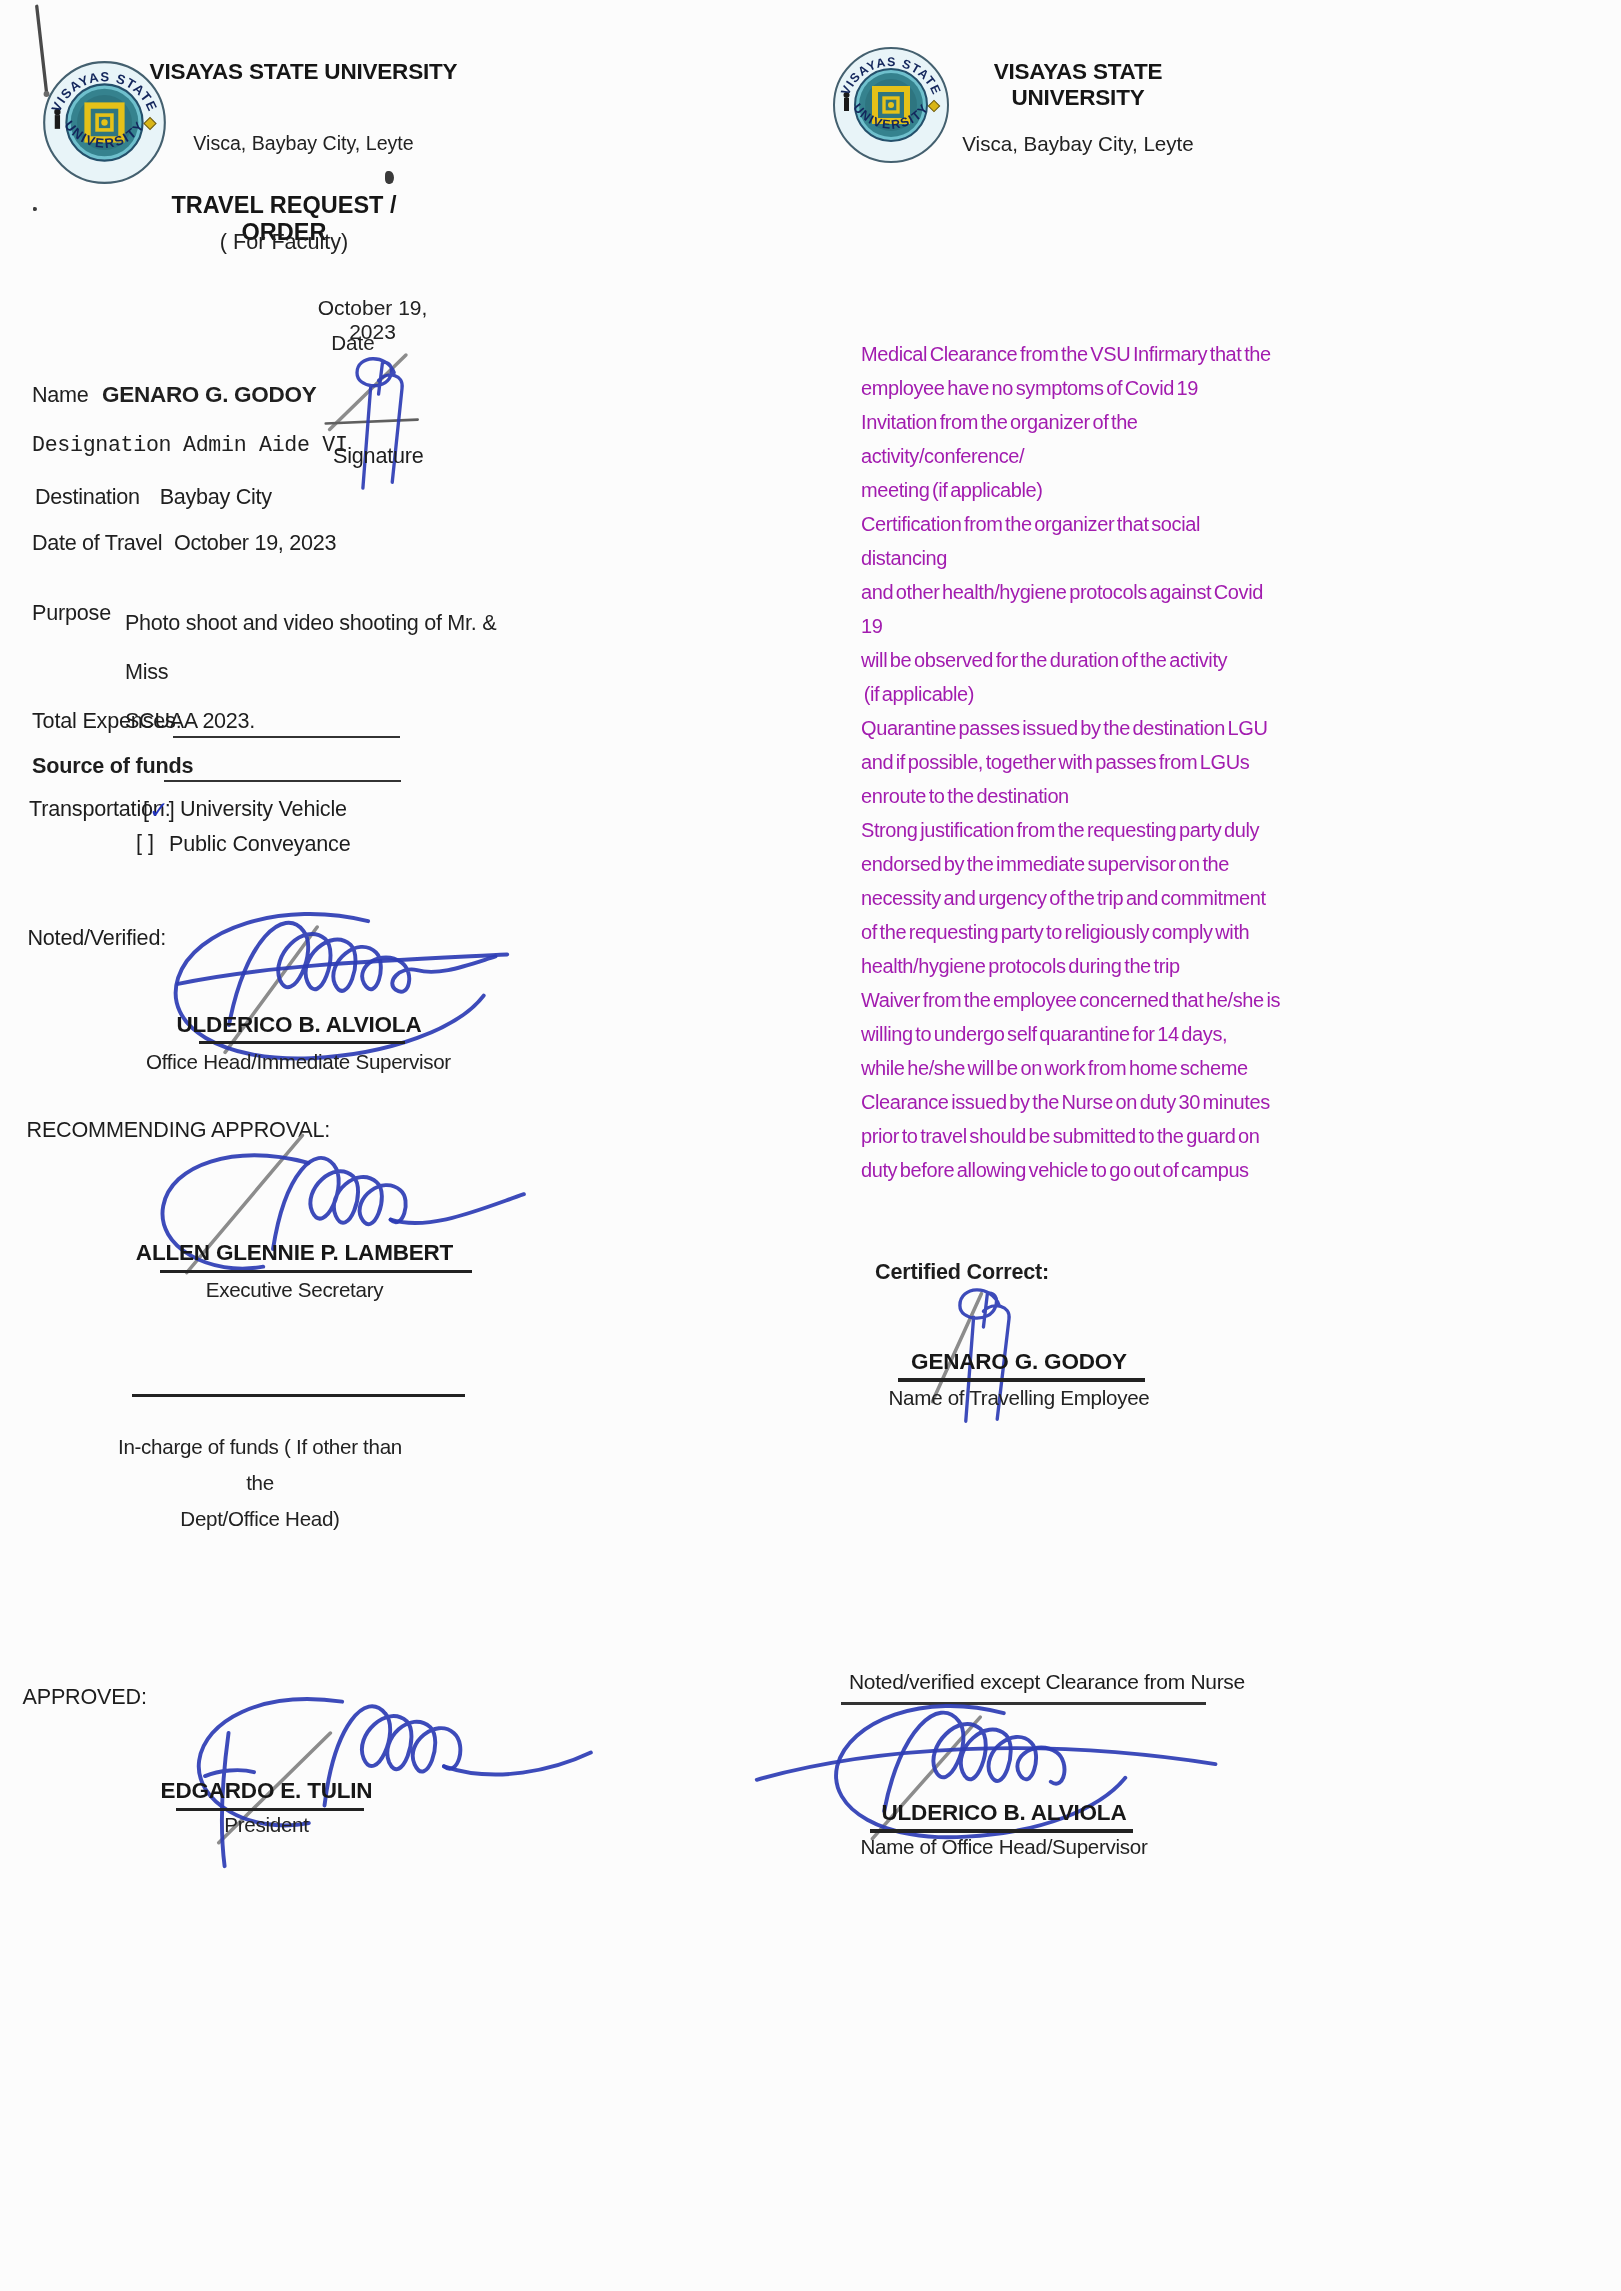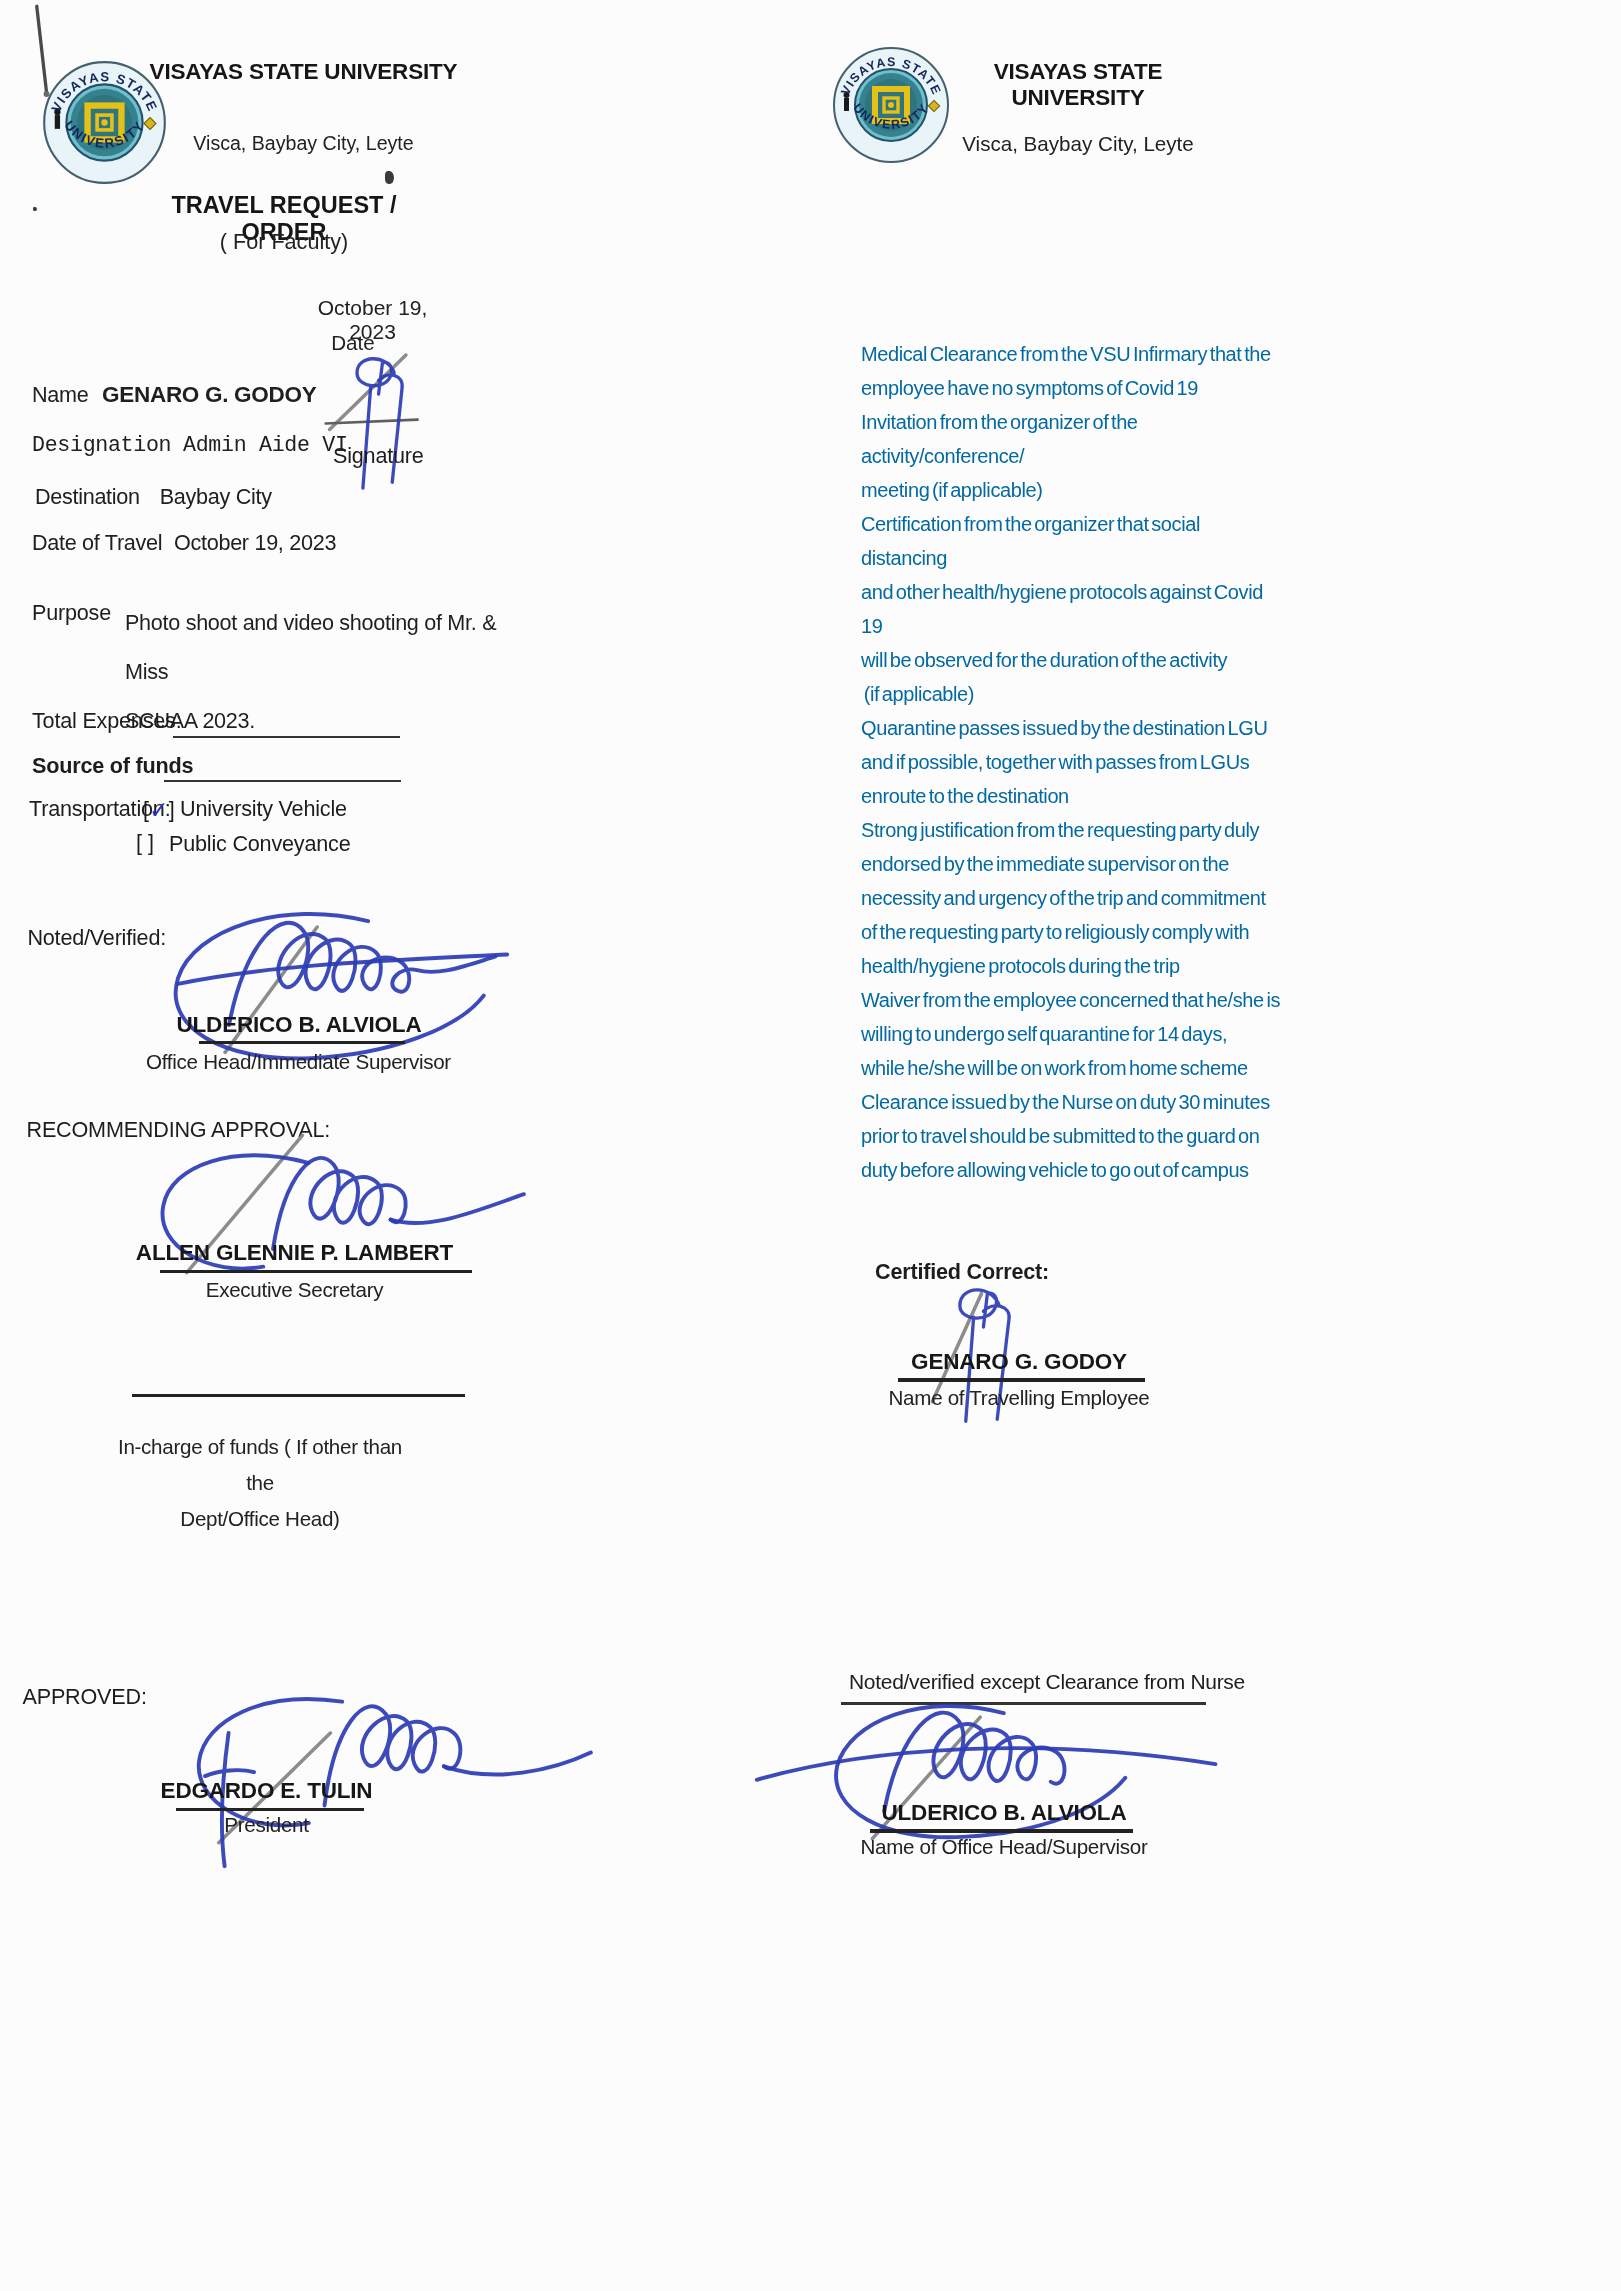--- a/index.html
+++ b/index.html
@@ -20,21 +20,21 @@
   .valb{font-weight:bold;font-size:22.5px;}
   .small-lab{font-size:20.6px;color:#222;}
   .sec-lab{font-size:21.6px;letter-spacing:-0.2px;color:#1d1d1d;}
   .sig-name{font-size:22.5px;font-weight:bold;letter-spacing:-0.2px;color:#171717;}
   .sig-cap{font-size:20.6px;letter-spacing:-0.3px;color:#222;}
   .uline{position:absolute;background:#222;height:2.9px;}
   .uline-thin{position:absolute;background:#333;height:2px;}
   .check-box{font-size:21.6px;color:#1d1d1d;}
   .check-mark{color:#2335c0;font-weight:bold;font-size:23.5px;position:relative;top:1px;}
   .cl-title{font-size:22px;letter-spacing:-0.4px;line-height:34px;color:#161616;}
-  .cl-item{font-size:20px;line-height:34px;letter-spacing:-0.4px;word-spacing:-2.5px;color:#0369a1;}
+  .cl-item{font-size:20px;line-height:34px;letter-spacing:-0.4px;word-spacing:-2.5px;color:#a21caf;}
   .speck{position:absolute;background:#3a3a3a;border-radius:40% 60% 55% 45%;}
   svg{display:block;}
   .sig-svg path{fill:none;stroke-linecap:round;stroke-linejoin:round;}
   .sig-svg .pen{stroke:#2c3cb4;stroke-width:4;opacity:.92;}
   .sig-svg .pen-thin{stroke:#2c3cb4;stroke-width:3.4;opacity:.92;}
   .sig-svg .slash{stroke:#8c8c8c;stroke-width:3.6;}
   .sig-svg .slash-dark{stroke:#5f5f5f;stroke-width:2.6;}
 </style>
 </head>
 <body>

